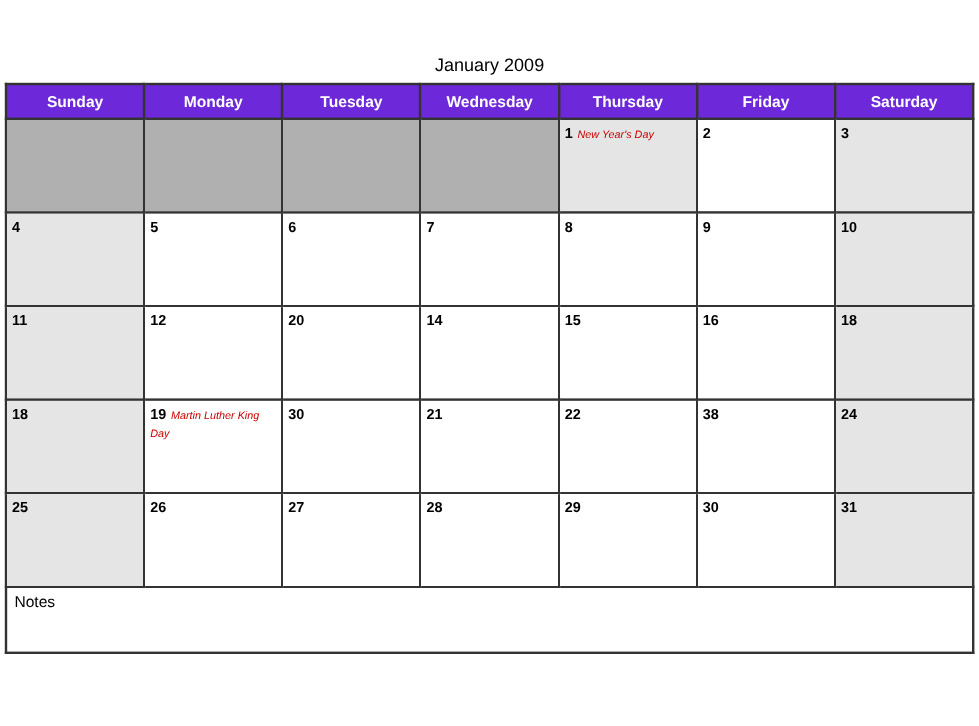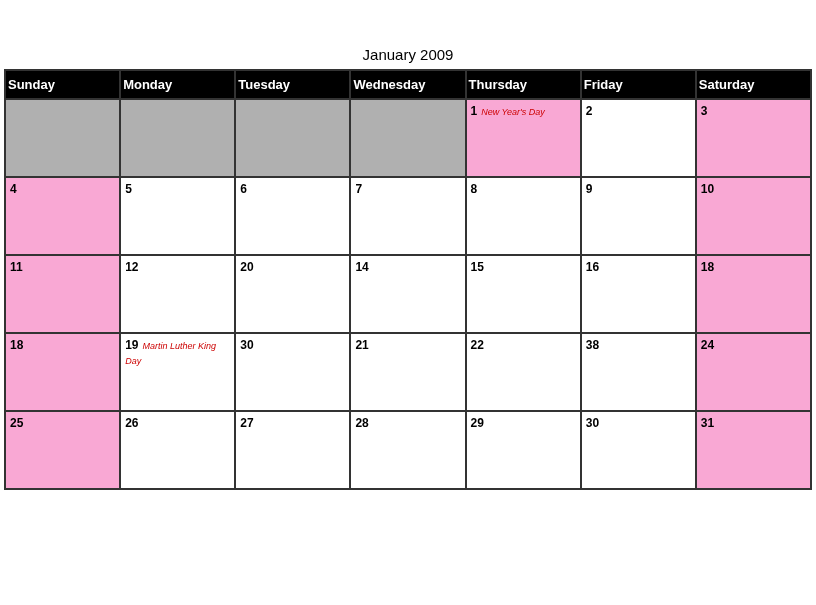--- a/index.html
+++ b/index.html
@@ -19,40 +19,40 @@
       font-size: 15px;
       font-weight: normal;
       margin-bottom: 6px;
     }
     .calendar-table {
       width: 100%;
       border-collapse: collapse;
       border: 2px solid #333;
     }
     .calendar-table th {
-      background: #000000;
+      background: #6d28d9;
       color: #fff;
-      text-align: left;
+      text-align: center;
       font-size: 13px;
       font-weight: bold;
       padding: 6px 2px;
       border: 2px solid #333;
       width: calc(100% / 7);
     }
     .calendar-table td {
       border: 2px solid #333;
       vertical-align: top;
       width: calc(100% / 7);
       height: 78px;
       padding: 3px 4px;
       font-size: 13px;
       position: relative;
     }
     td.blue-day {
-      background-color: #f9a8d4;
+      background-color: #e5e5e5;
     }
     td.white-day {
       background-color: #ffffff;
     }
     td.gray-day {
       background-color: #b0b0b0;
     }
     .day-number {
       font-size: 12px;
       font-weight: bold;
@@ -130,13 +130,16 @@
           <td class="blue-day"><span class="day-number">25</span></td>
           <td class="white-day"><span class="day-number">26</span></td>
           <td class="white-day"><span class="day-number">27</span></td>
           <td class="white-day"><span class="day-number">28</span></td>
           <td class="white-day"><span class="day-number">29</span></td>
           <td class="white-day"><span class="day-number">30</span></td>
           <td class="blue-day"><span class="day-number">31</span></td>
         </tr>
       </tbody>
   </table>
+  <div class="notes-section">
+    <span>Notes</span>
+  </div>
 </div>
 
 </body></html>

